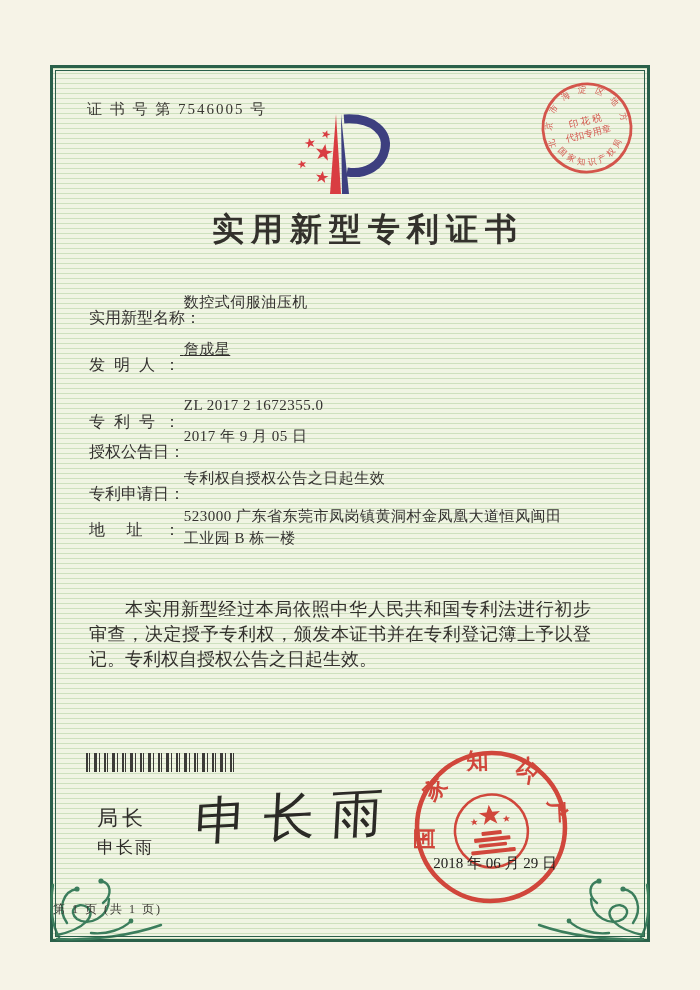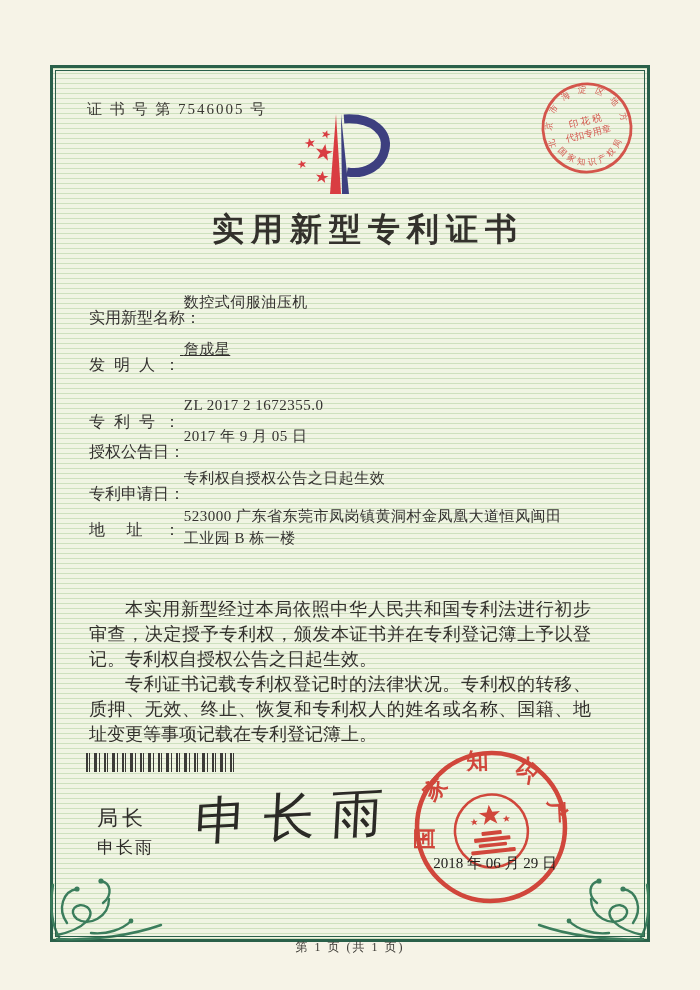--- a/index.html
+++ b/index.html
@@ -81,22 +81,22 @@
     position: absolute; left: 142px; top: 714px; width: 220px;
     font-size: 52px; color: #2b2a26; letter-spacing: 16px;
     transform: rotate(-3deg) skewX(-6deg); white-space: nowrap;
   }
   .seal { position: absolute; left: 357px; top: 678px; width: 162px; height: 162px; transform: rotate(-6deg); opacity: 0.93; }
   .seal-date {
     position: absolute; left: 362px; top: 786px; width: 160px;
     text-align: center; font-size: 15px; color: #232220; white-space: nowrap;
   }
   .footer-page {
-    position: absolute; left: 0; top: 871px; width: 100%;
-    text-align: center; font-size: 12px; letter-spacing: 2px; color: #3a3833;
+    position: absolute; left: 0; top: 833px; width: 100%;
+    font-size: 12px; letter-spacing: 2px; color: #3a3833;
   }
   .flourish { position: absolute; width: 118px; height: 118px; bottom: -4px; }
   .flourish.bl { left: -6px; }
   .flourish.br { right: -6px; transform: scaleX(-1); }
   svg text { font-family: "Liberation Serif", "DejaVu Serif", serif; }
 </style>
 </head>
 <body>
 
 <div class="frame">
@@ -158,21 +158,20 @@
     <div class="f-row row-addr">
       <span class="f-label">地址：</span>
       <span class="f-value f-value-block"><span>523000 广东省东莞市凤岗镇黄洞村金凤凰大道恒风闽田</span><br><span>工业园 B 栋一楼</span></span>
     </div>
     <div class="f-row row-grant">
     </div>
   </div>
 
   <div class="paras">
     <p>本实用新型经过本局依照中华人民共和国专利法进行初步审查，决定授予专利权，颁发本证书并在专利登记簿上予以登记。专利权自授权公告之日起生效。</p>
-    <p>专利证书记载专利权登记时的法律状况。专利权的转移、质押、无效、终止、恢复和专利权人的姓名或名称、国籍、地址变更等事项记载在专利登记簿上。</p>
   </div>
 
   <div class="barcode"></div>
 
   <div class="sig-title">局长</div>
   <div class="sig-name">申长雨</div>
   <div class="autograph">申长雨</div>
 
   <svg class="seal" viewBox="0 0 160 160" aria-hidden="true">
     <defs>

